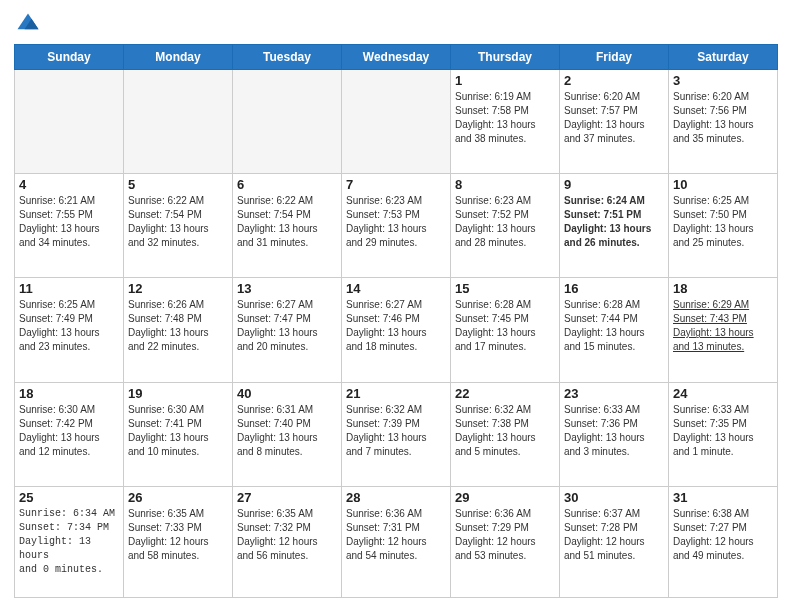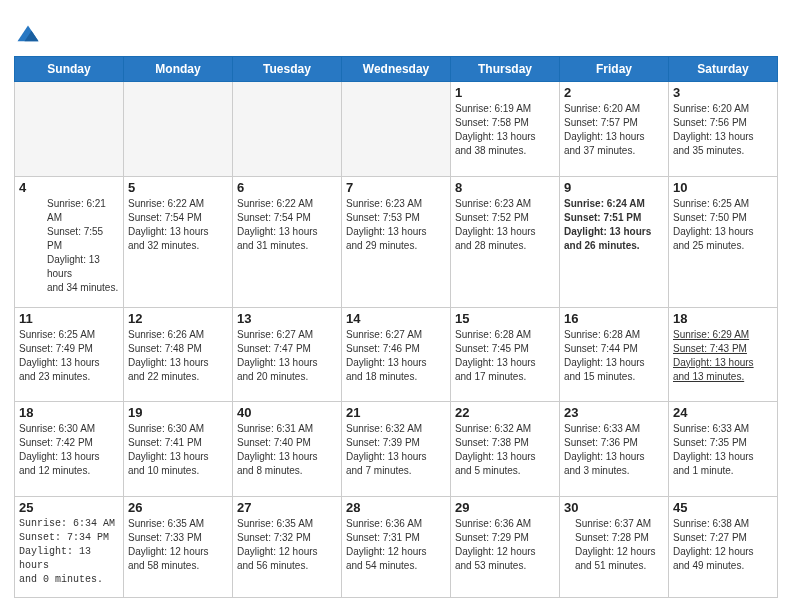--- a/index.html
+++ b/index.html
@@ -6,21 +6,21 @@
     body {
       font-family: Arial, sans-serif;
       background: #fff;
       width: 792px;
       height: 612px;
       overflow: hidden;
     }
     .page {
       width: 792px;
       height: 612px;
-      padding: 22px 14px 10px 14px;
+      padding: 10px 14px 10px 14px;
       display: flex;
       flex-direction: column;
     }
     .header {
       display: flex;
       justify-content: space-between;
       align-items: flex-start;
       margin-bottom: 6px;
     }
     .logo {
@@ -159,21 +159,21 @@
             <span class="day-number">3</span>
             <div class="day-info" style="white-space: pre-line;">Sunrise: 6:20 AM
 Sunset: 7:56 PM
 Daylight: 13 hours
 and 35 minutes.</div>
           </td>
         </tr>
         <tr>
           <td>
             <span class="day-number">4</span>
-            <div class="day-info" style="white-space: pre-line; margin-left: 28px;">Sunrise: 6:21 AM
+            <div class="day-info" style="white-space: pre-line;">Sunrise: 6:21 AM
 Sunset: 7:55 PM
 Daylight: 13 hours
 and 34 minutes.</div>
           </td>
           <td>
             <span class="day-number">5</span>
             <div class="day-info" style="white-space: pre-line;">Sunrise: 6:22 AM
 Sunset: 7:54 PM
 Daylight: 13 hours
 and 32 minutes.</div>
@@ -347,27 +347,27 @@
           </td>
           <td>
             <span class="day-number">29</span>
             <div class="day-info" style="white-space: pre-line;">Sunrise: 6:36 AM
 Sunset: 7:29 PM
 Daylight: 12 hours
 and 53 minutes.</div>
           </td>
           <td>
             <span class="day-number">30</span>
-            <div class="day-info" style="white-space: pre-line; margin-left: 11px;">Sunrise: 6:37 AM
+            <div class="day-info" style="white-space: pre-line;">Sunrise: 6:37 AM
 Sunset: 7:28 PM
 Daylight: 12 hours
 and 51 minutes.</div>
           </td>
           <td>
-            <span class="day-number">45</span>
+            <span class="day-number">31</span>
             <div class="day-info" style="white-space: pre-line;">Sunrise: 6:38 AM
 Sunset: 7:27 PM
 Daylight: 12 hours
 and 49 minutes.</div>
           </td>
         </tr>
       </tbody>
   </table>
 
   <div class="footer">

